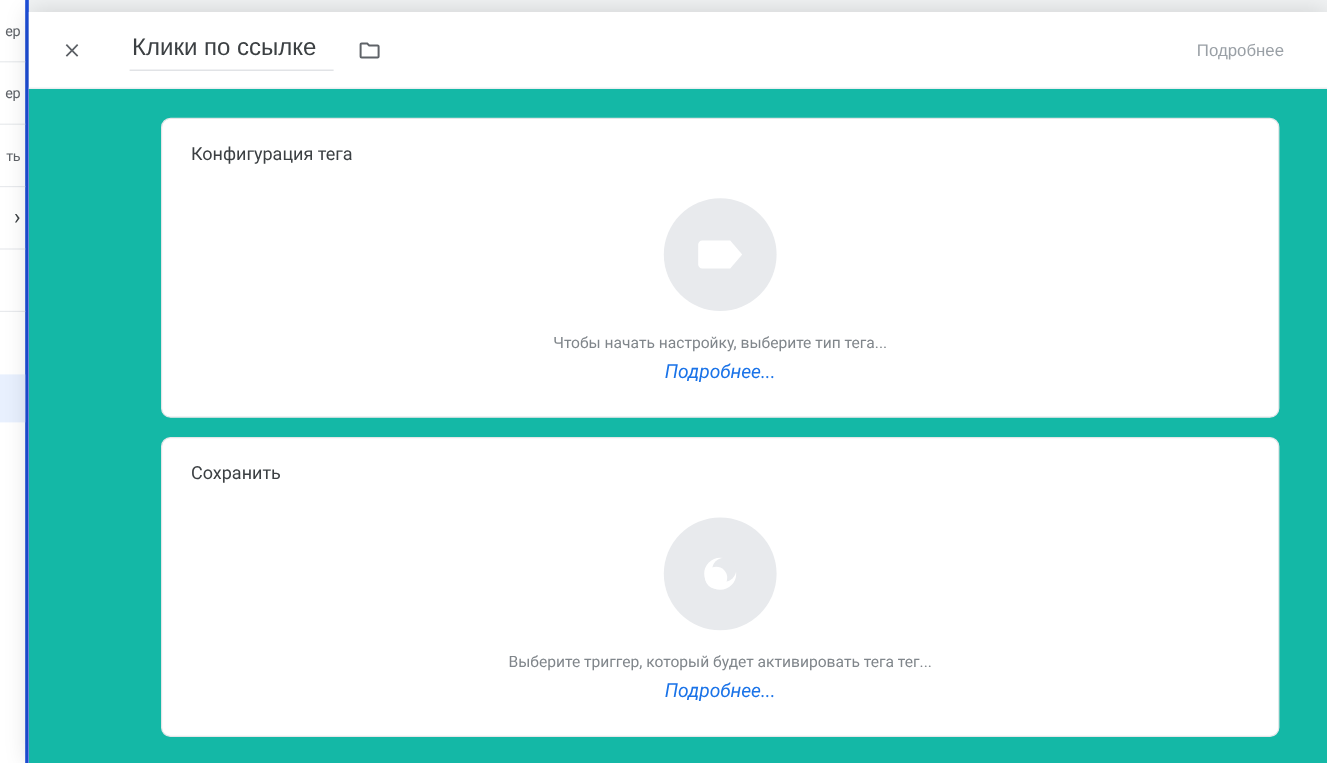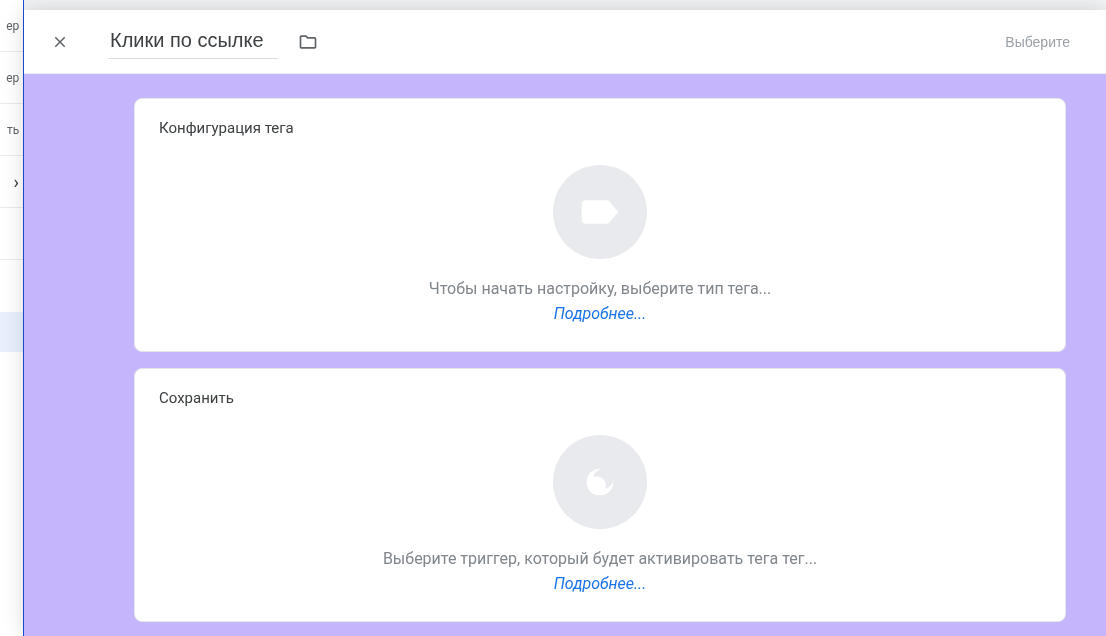--- a/index.html
+++ b/index.html
@@ -1,17 +1,17 @@
 <!DOCTYPE html>
 <html><head>
 <meta charset="utf-8">
 <style>
   * { box-sizing: border-box; margin: 0; padding: 0; }
   html, body { width: 1106px; height: 636px; overflow: hidden; font-family: Roboto, Arial, sans-serif; background: #f1f3f4; }
-  .bg-strip { position: absolute; top: 0; left: 0; width: 24px; height: 636px; background: #fff; border-right: 1px solid #1d4ed8; }
+  .bg-strip { position: absolute; top: 0; left: 0; width: 24px; height: 636px; background: #fff; border-right: 3px solid #1d4ed8; }
   .bg-strip .row { height: 52px; border-bottom: 1px solid #e8eaed; display:flex; align-items:center; justify-content:flex-end; padding-right:4px; color:#5f6368; font-size:13px; overflow:hidden;}
   .bg-strip .sel { background:#e8f0fe; }
   .chev { font-size:18px; color:#3c4043; }
   .overlay {
     position: absolute;
     left: 24px; top: 10px; right: 0; bottom: 0;
     background: #fff;
     box-shadow: 0 0 20px rgba(0,0,0,0.15);
     display: flex; flex-direction: column;
   }
@@ -44,21 +44,21 @@
   .save-btn {
     color: #9aa0a6;
     background: none; border: none;
     font-size: 14px;
     padding: 8px 12px;
     cursor: default;
   }
   .body {
     flex: 1;
     overflow: auto;
-    background: #c4b5fd;
+    background: #14b8a6;
     padding: 24px 40px 24px 110px;
   }
   .card {
     background: #fff;
     border: 1px solid #e4e6e8;
     border-radius: 8px;
     margin-bottom: 16px;
     padding: 20px 24px 28px 24px;
   }
   .card-title {
@@ -72,21 +72,21 @@
     text-align:center;
   }
   .ph-circle {
     width: 94px; height: 94px; border-radius: 50%;
     background: #e8eaed;
     display:flex; align-items:center; justify-content:center;
     margin-bottom: 20px;
   }
   .ph-circle svg { width: 40px; height: 40px; fill:#fff; }
   .ph-text {
-    font-size: 16px;
+    font-size: 13px;
     color: #80868b;
     margin-bottom: 6px;
   }
   .learn-more {
     font-size: 16px;
     color: #1a73e8;
     text-decoration: none;
     cursor: pointer;
     font-style: italic;
   }
@@ -120,21 +120,21 @@
           <path fill="#5f6368" d="M19 6.41 17.59 5 12 10.59 6.41 5 5 6.41 10.59 12 5 17.59 6.41 19 12 13.41 17.59 19 19 17.59 13.41 12z"></path>
         </svg>
     </button>
     <input class="title-input" type="text" value="Клики по ссылке" style="">
     <span class="folder-icon">
       <svg viewBox="0 0 24 24">
           <path fill="#5f6368" d="M20 6h-8l-2-2H4c-1.1 0-2 .9-2 2v12c0 1.1.9 2 2 2h16c1.1 0 2-.9 2-2V8c0-1.1-.9-2-2-2zm0 12H4V6h5.17l2 2H20v10z"></path>
         </svg>
     </span>
     <div class="spacer"></div>
-    <button class="save-btn">Выберите</button>
+    <button class="save-btn">Подробнее</button>
   </div>
 
   <div class="body">
 
     <div class="card">
       <div class="card-title">Конфигурация тега</div>
       <div class="placeholder">
         <div class="ph-circle">
           <svg viewBox="0 0 24 24">
               <path d="M17 5H3c-1.1 0-2 .9-2 2v10c0 1.1.9 2 2 2h14l6-7-6-7z"></path>

